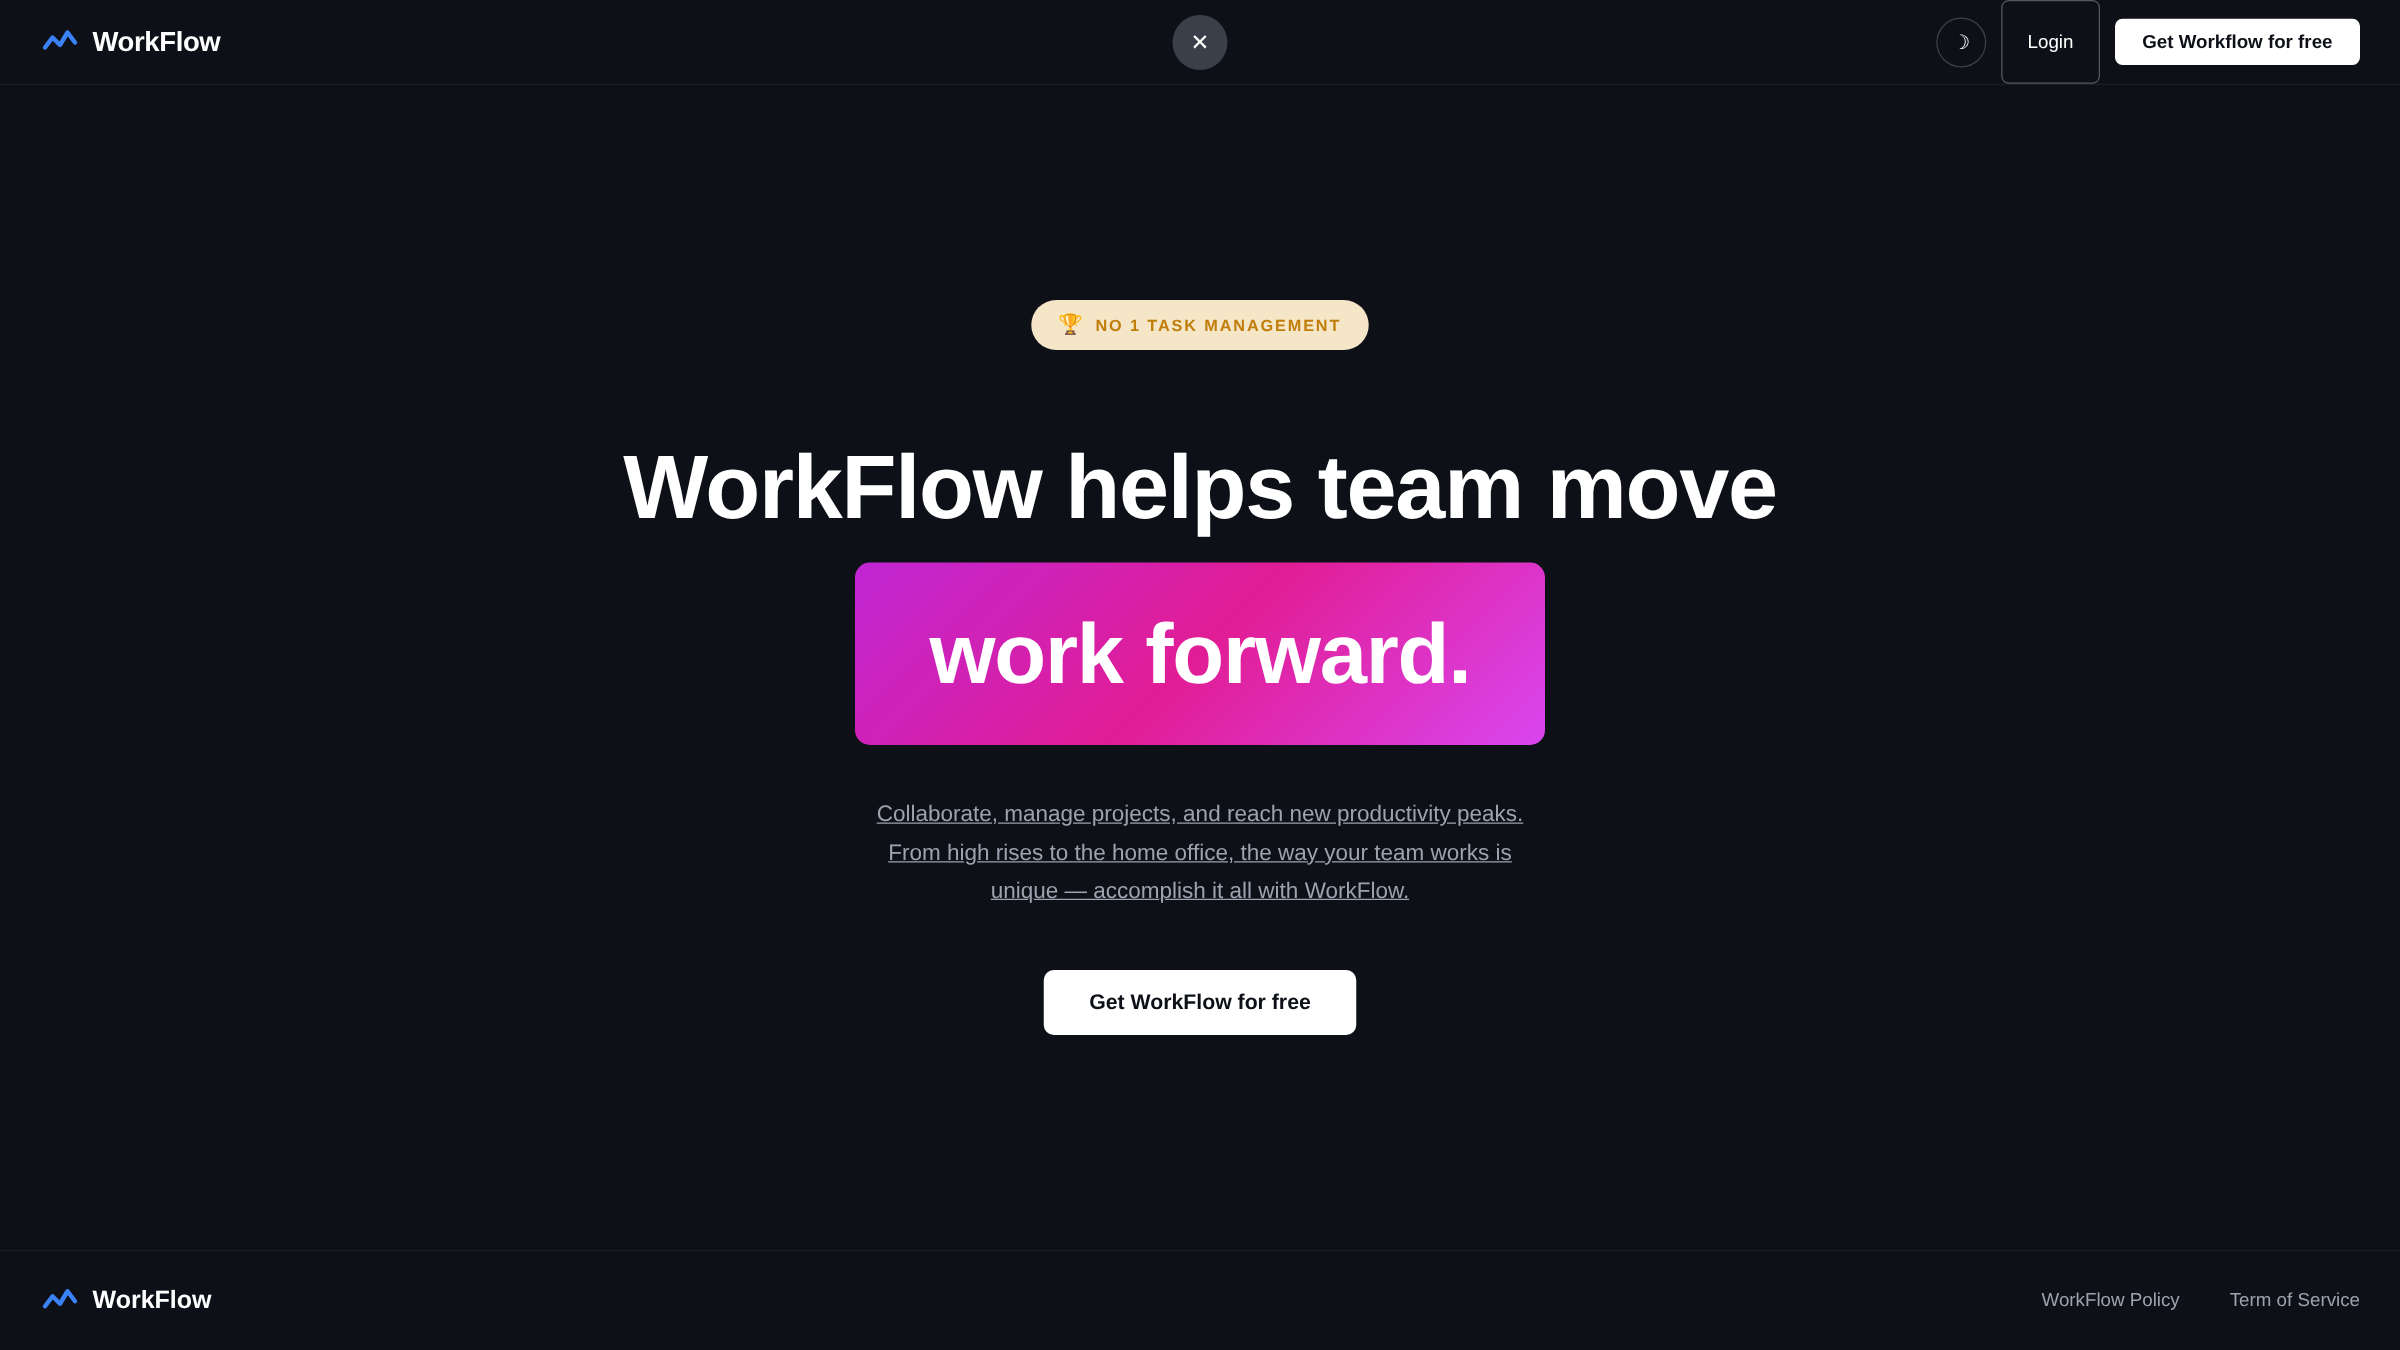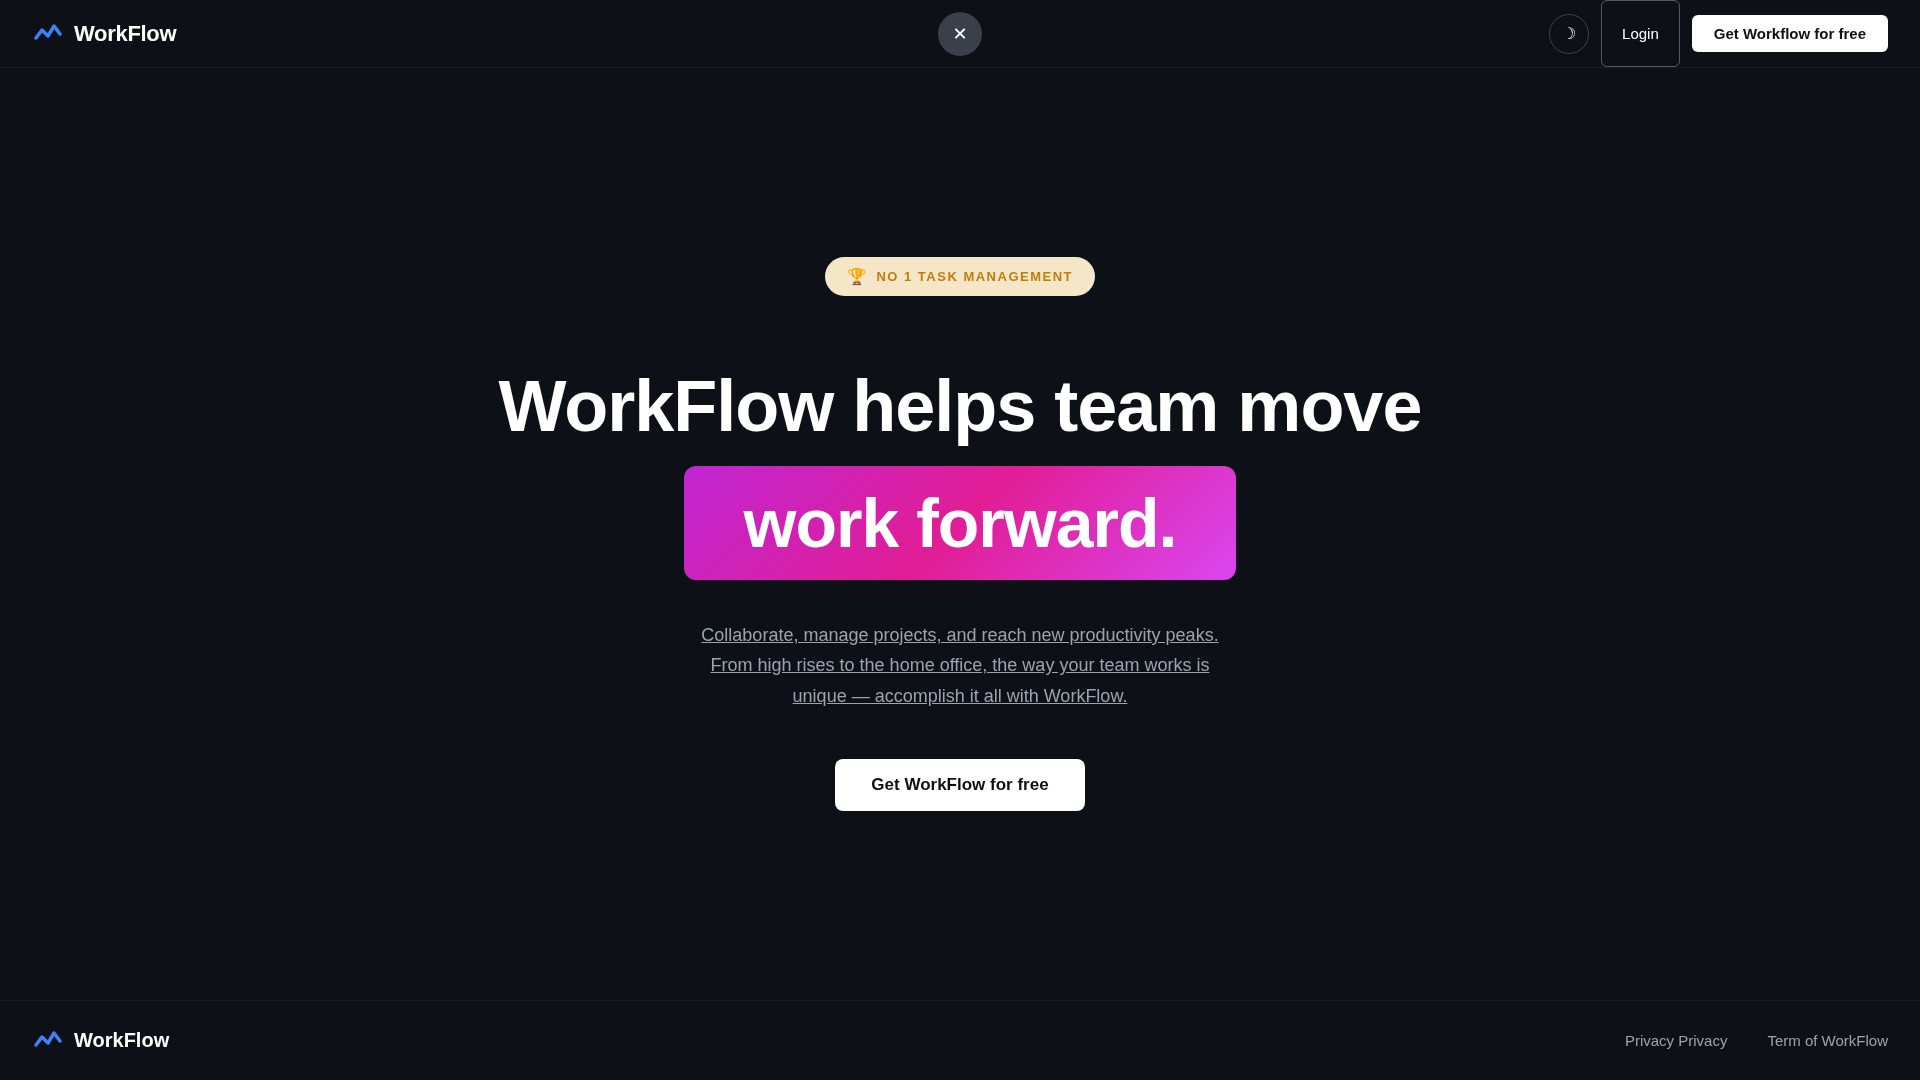--- a/index.html
+++ b/index.html
@@ -149,21 +149,21 @@
       line-height: 1.1;
       margin-bottom: 20px;
       letter-spacing: -1px;
       margin-top: 31px;
     }
 
     .highlight-box {
       display: inline-block;
       background: linear-gradient(135deg, #c026d3, #e11d95, #d946ef);
       border-radius: 12px;
-      padding: 18px 60px;
+      padding: 34px 60px;
       margin-bottom: 40px;
     }
 
     .highlight-text {
       font-size: 68px;
       font-weight: 800;
       color: #ffffff;
       letter-spacing: -1px;
     }
 
@@ -277,16 +277,16 @@
 
 <footer>
   <div class="footer-logo">
     <svg class="logo-icon wf-logo-svg" viewBox="0 0 32 32" xmlns="http://www.w3.org/2000/svg">
       <path d="M4 20 L10 12 L16 18 L22 8 L28 16" stroke="#3b82f6" stroke-width="3.5" fill="none" stroke-linecap="round" stroke-linejoin="round"></path>
     </svg>
     <span class="footer-logo-text">WorkFlow</span>
   </div>
 
   <div class="footer-links">
-    <a class="footer-link">Privacy Privacy</a>
-    <a class="footer-link">Term of WorkFlow</a>
+    <a class="footer-link">WorkFlow Policy</a>
+    <a class="footer-link">Term of Service</a>
   </div>
 </footer>
 
 </body></html>

